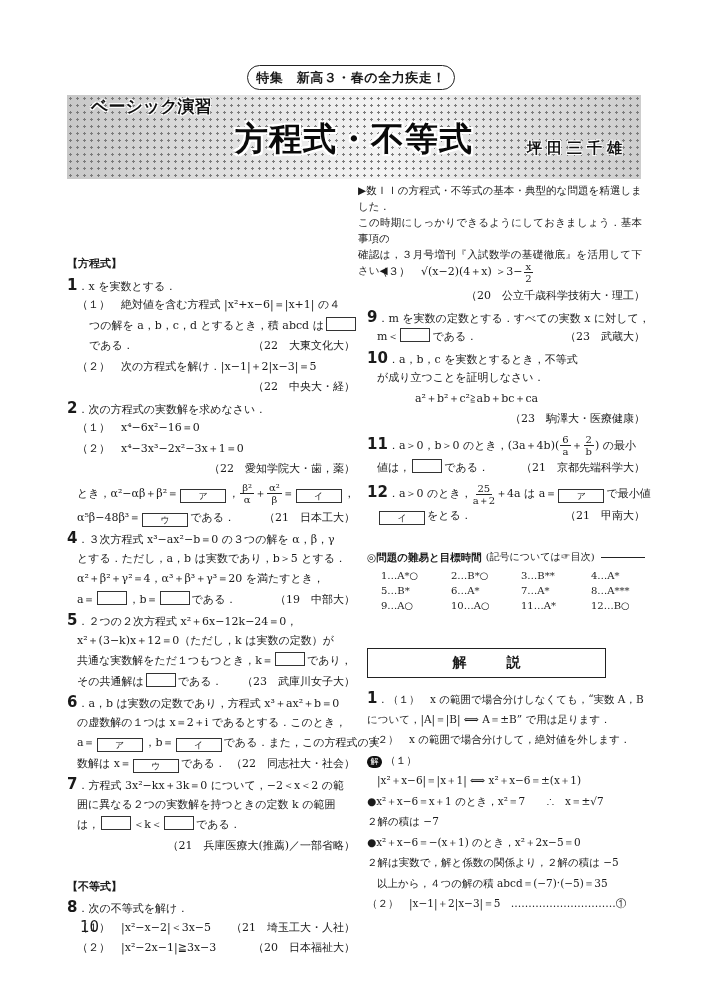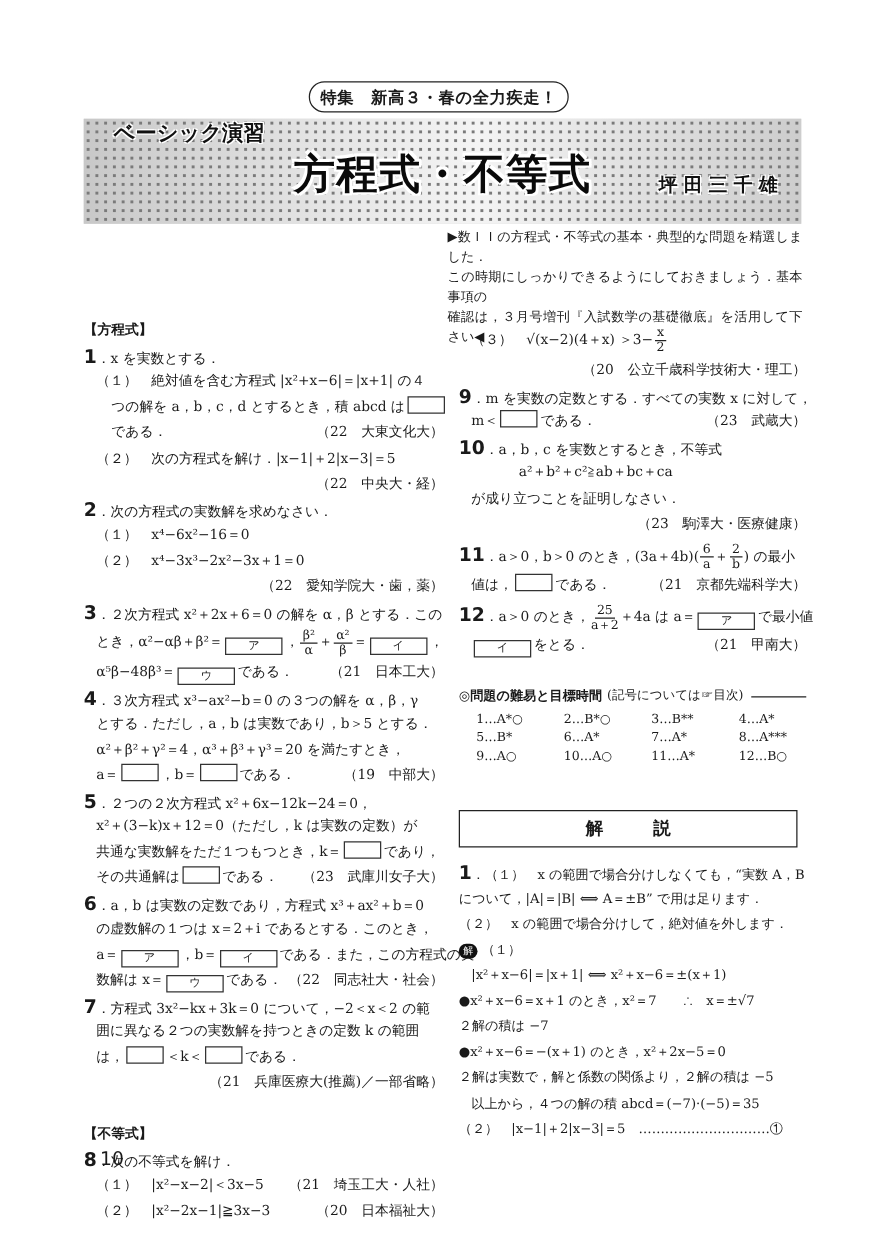--- a/index.html
+++ b/index.html
@@ -69,21 +69,21 @@
   .tall { height: 28px; line-height: 28px; }
 
   .difficulty-head {
     font-family: "DejaVu Sans", sans-serif; font-weight: bold; font-size: 10.5px; display: flex; align-items: center;
   }
   .difficulty-head .note { font-weight: normal; font-family: "DejaVu Serif", serif; font-size: 10px; margin-left: 4px; }
   .difficulty-head .rule { flex: 1; border-top: 1.5px solid #222; margin-left: 6px; }
   .diff-grid { display: grid; grid-template-columns: 70px 70px 70px 70px; padding-left: 14px; font-size: 10px; line-height: 15px; }
 
   .kaisetsu-box {
-    left: 367px; top: 648px; width: 271px; height: 30px; border: 1.5px solid #222; box-sizing: border-box;
+    left: 367px; top: 648px; width: 239px; height: 30px; border: 1.5px solid #222; box-sizing: border-box;
     display: flex; align-items: center; justify-content: center; font-family: "DejaVu Sans", sans-serif;
     font-weight: bold; font-size: 14px; letter-spacing: 40px; padding-left: 40px;
   }
   .badge {
     display: inline-block; width: 15px; height: 12px; border-radius: 6px; background: #111; color: #fff;
     font-size: 8px; line-height: 12px; text-align: center; vertical-align: 0px; font-family: "DejaVu Sans", sans-serif;
   }
   .page-number { left: 80px; top: 918px; font-family: "DejaVu Sans", sans-serif; font-size: 15px; }
 </style>
 </head>
@@ -115,21 +115,20 @@
       <span class="src">（22　中央大・経）</span>
     </div>
 
   <div class="line"><span class="pnum">2</span><span>．次の方程式の実数解を求めなさい．</span></div>
   <div class="line indent1"><span>（１）　x⁴−6x²−16＝0</span></div>
   <div class="line indent1"><span>（２）　x⁴−3x³−2x²−3x＋1＝0</span></div>
   <div class="line">
       <span class="src">（22　愛知学院大・歯，薬）</span>
     </div>
 
-  <div class="line"><span class="pnum">3</span><span>．２次方程式 x²＋2x＋6＝0 の解を α，β とする．この</span></div>
   <div class="line indent1 tall">
     <span>とき，α²−αβ＋β²＝</span><span class="blank lbl">ア</span><span>，</span><span class="frac">
         <span class="num">β²</span>
         <span>α</span>
       </span><span>＋</span><span class="frac">
         <span class="num">α²</span>
         <span>β</span>
       </span><span>＝</span><span class="blank lbl">イ</span><span>，</span>
   </div>
   <div class="line indent1"><span>α⁵β−48β³＝</span><span class="blank lbl">ウ</span><span>である．</span><span class="src">（21　日本工大）</span></div>
@@ -171,22 +170,22 @@
         <span>2</span>
       </span></div>
   <div class="line">
       <span class="src">（20　公立千歳科学技術大・理工）</span>
     </div>
 
   <div class="line"><span class="pnum">9</span><span>．m を実数の定数とする．すべての実数 x に対して，</span></div>
   <div class="line indent1"><span>m＜</span><span class="blank"></span><span>である．</span><span class="src">（23　武蔵大）</span></div>
 
   <div class="line"><span class="pnum">10</span><span>．a，b，c を実数とするとき，不等式</span></div>
+  <div class="line indent1"><span>が成り立つことを証明しなさい．</span></div>
   <div class="line indent3"><span>a²＋b²＋c²≧ab＋bc＋ca</span></div>
-  <div class="line indent1"><span>が成り立つことを証明しなさい．</span></div>
   <div class="line">
       <span class="src">（23　駒澤大・医療健康）</span>
     </div>
 
   <div class="line tall"><span class="pnum">11</span><span>．a＞0，b＞0 のとき，(3a＋4b)(</span><span class="frac">
         <span class="num">6</span>
         <span>a</span>
       </span><span>＋</span><span class="frac">
         <span class="num">2</span>
         <span>b</span>

